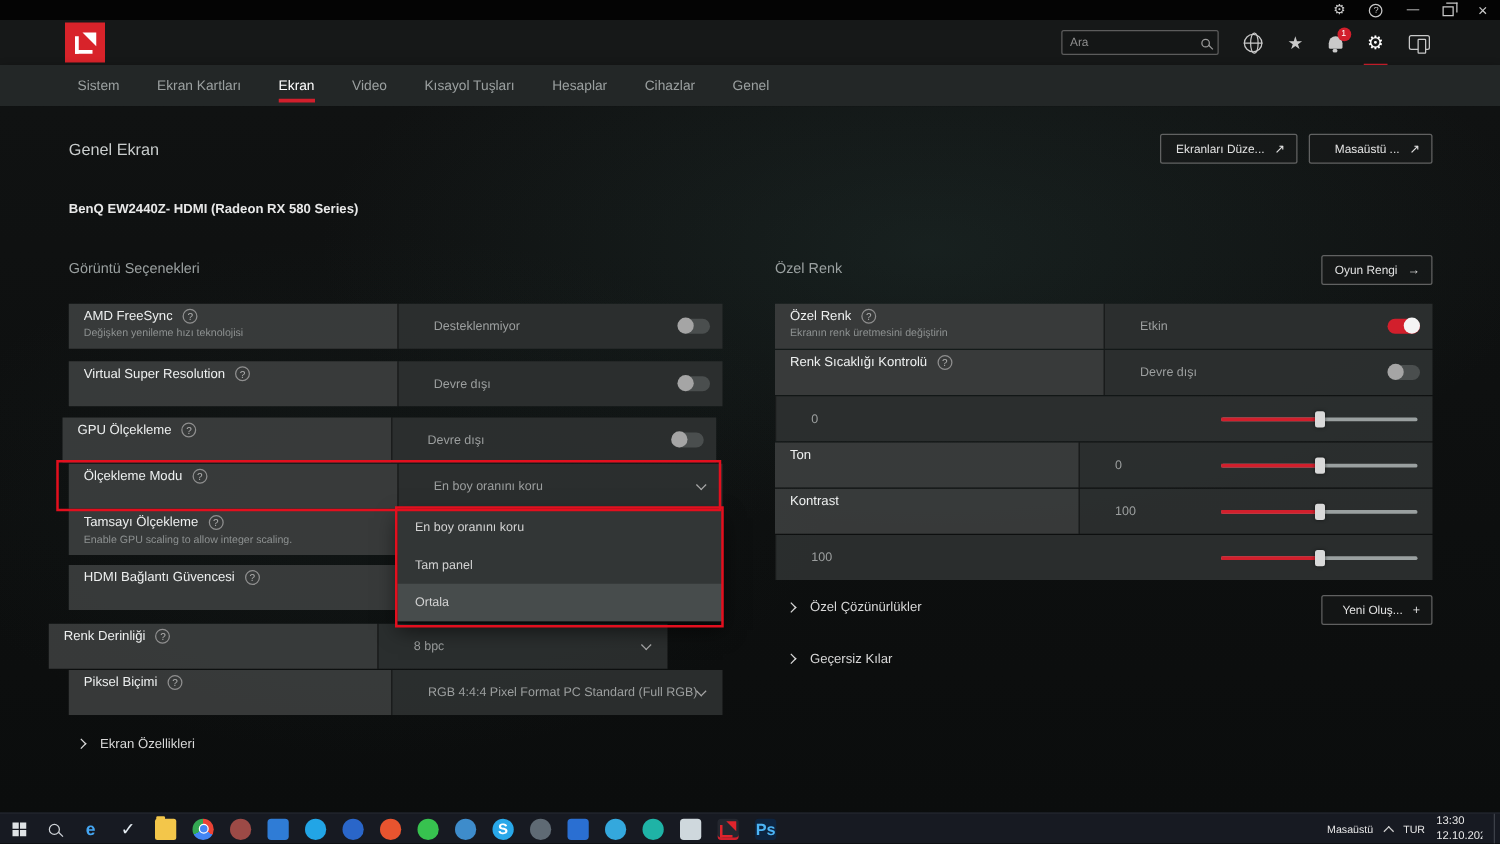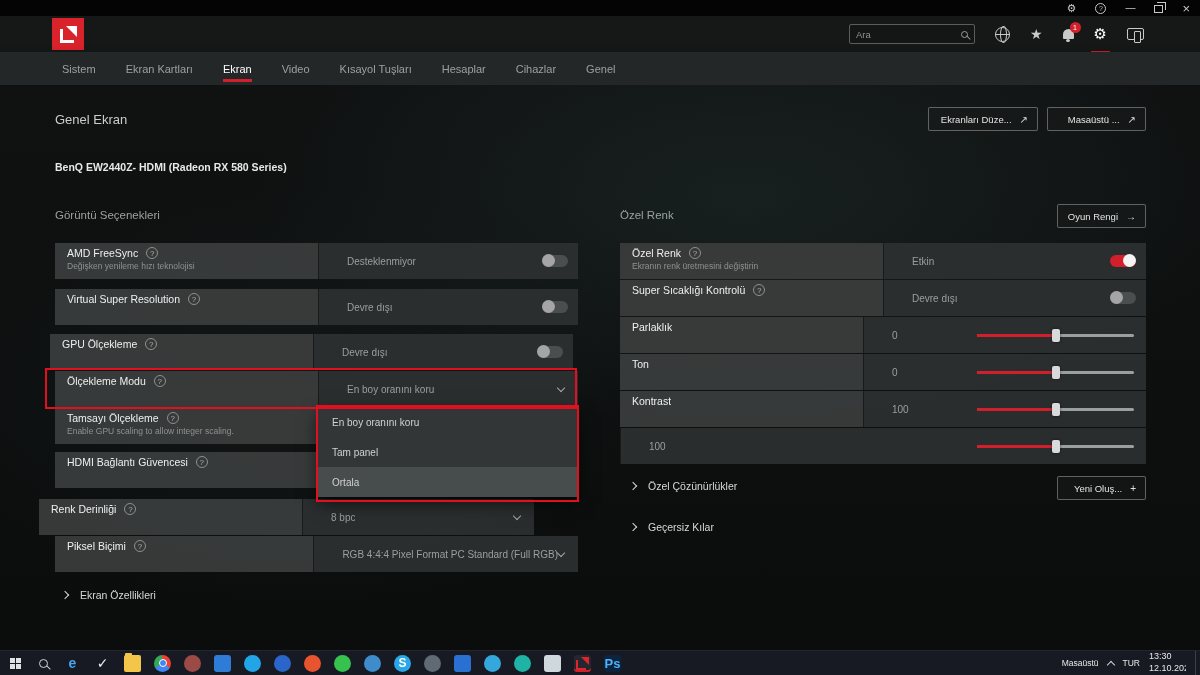--- a/index.html
+++ b/index.html
@@ -322,38 +322,33 @@
         <span class="rval">Etkin</span>
         <span class="toggle on">
             <span class="knob"></span>
           </span>
       </div>
     </div>
 
     <div class="row" style="left:620px;top:195px;width:526px">
       <div class="lcell">
         <div class="ltop">
-          <span class="rlabel">Super Sıcaklığı Kontrolü</span>
+          <span class="rlabel">Renk Sıcaklığı Kontrolü</span>
           <span class="help">?</span>
         </div>
       </div>
       <div class="vcell">
         <span class="rval">Devre dışı</span>
         <span class="toggle off">
             <span class="knob"></span>
           </span>
       </div>
     </div>
 
     <div class="row" style="left:620px;top:232px;width:526px">
-      <div class="lcell">
-          <div class="ltop">
-            <span class="rlabel">Parlaklık</span>
-          </div>
-        </div>
       <div class="vcell">
         <span class="slide-val">0</span>
         <span class="slider">
             <span class="fill"></span>
             <span class="handle"></span>
           </span>
       </div>
     </div>
 
     <div class="row" style="left:620px;top:269px;width:526px">

